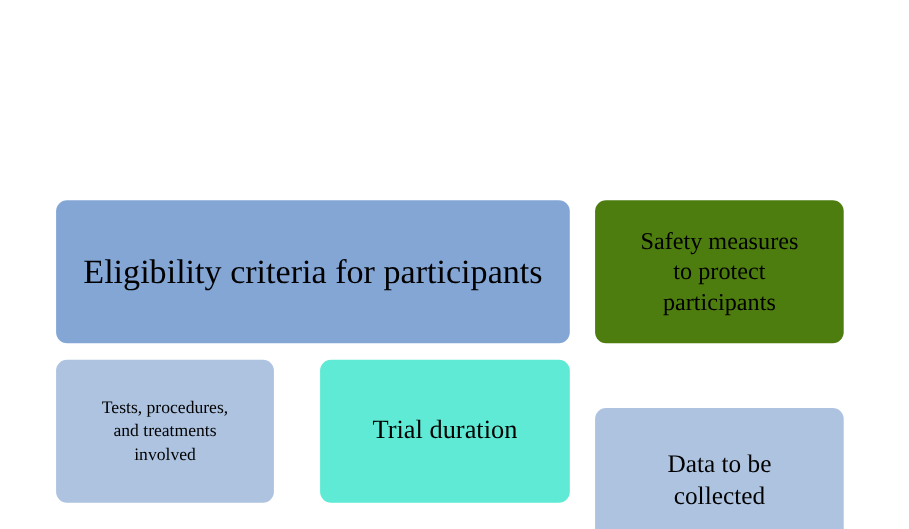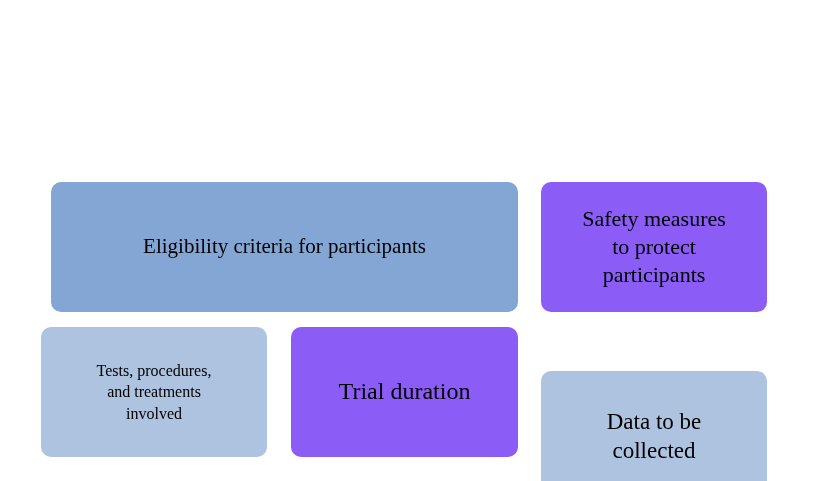--- a/index.html
+++ b/index.html
@@ -46,39 +46,39 @@
     height: 129px;
     font-size: 29px;
   }
 
   
   .row2-left {
     left: 51px;
     top: 182px;
     width: 467px;
     height: 130px;
-    font-size: 21px;
+    font-size: 31px;
   }
   .row2-right {
     left: 541px;
     top: 182px;
     width: 226px;
     height: 130px;
     font-size: 22px;
     line-height: 1.27;
   }
 
   
   .row3 {
     top: 327px;
     height: 130px;
   }
   .row3-a {
-    left: 41px;
-    width: 226px;
+    left: 51px;
+    width: 198px;
     font-size: 16px;
     line-height: 1.33;
   }
   .row3-b {
     left: 291px;
     width: 227px;
     font-size: 24px;
   }
   .row3-c {
     left: 541px;
@@ -91,33 +91,33 @@
 </head>
 <body style="background-color: rgb(255, 255, 255); color: rgb(0, 0, 0);">
 
 <div id="diagram" style="background-color: rgb(255, 255, 255);">
 
 
   <div class="block row2-left" style="background-color: rgb(131, 166, 213);">
     <span>Eligibility criteria for participants</span>
   </div>
 
-  <div class="block row2-right" style="background-color: #8b5cf6;">
+  <div class="block row2-right" style="background-color: #4d7c0f;">
     <span>Safety measures
 to protect
 participants</span>
   </div>
 
   <div class="block row3 row3-a" style="background-color: rgb(173, 195, 224);">
     <span>Tests, procedures,
 and treatments
 involved</span>
   </div>
 
-  <div class="block row3 row3-b" style="background-color: #8b5cf6; align-items: center;">
+  <div class="block row3 row3-b" style="background-color: #5eead4; align-items: center;">
     <span>Trial duration</span>
   </div>
 
   <div class="block row3 row3-c" style="background-color: rgb(173, 195, 224);">
     <span>Data to be
 collected</span>
   </div>
 
 </div>
 

